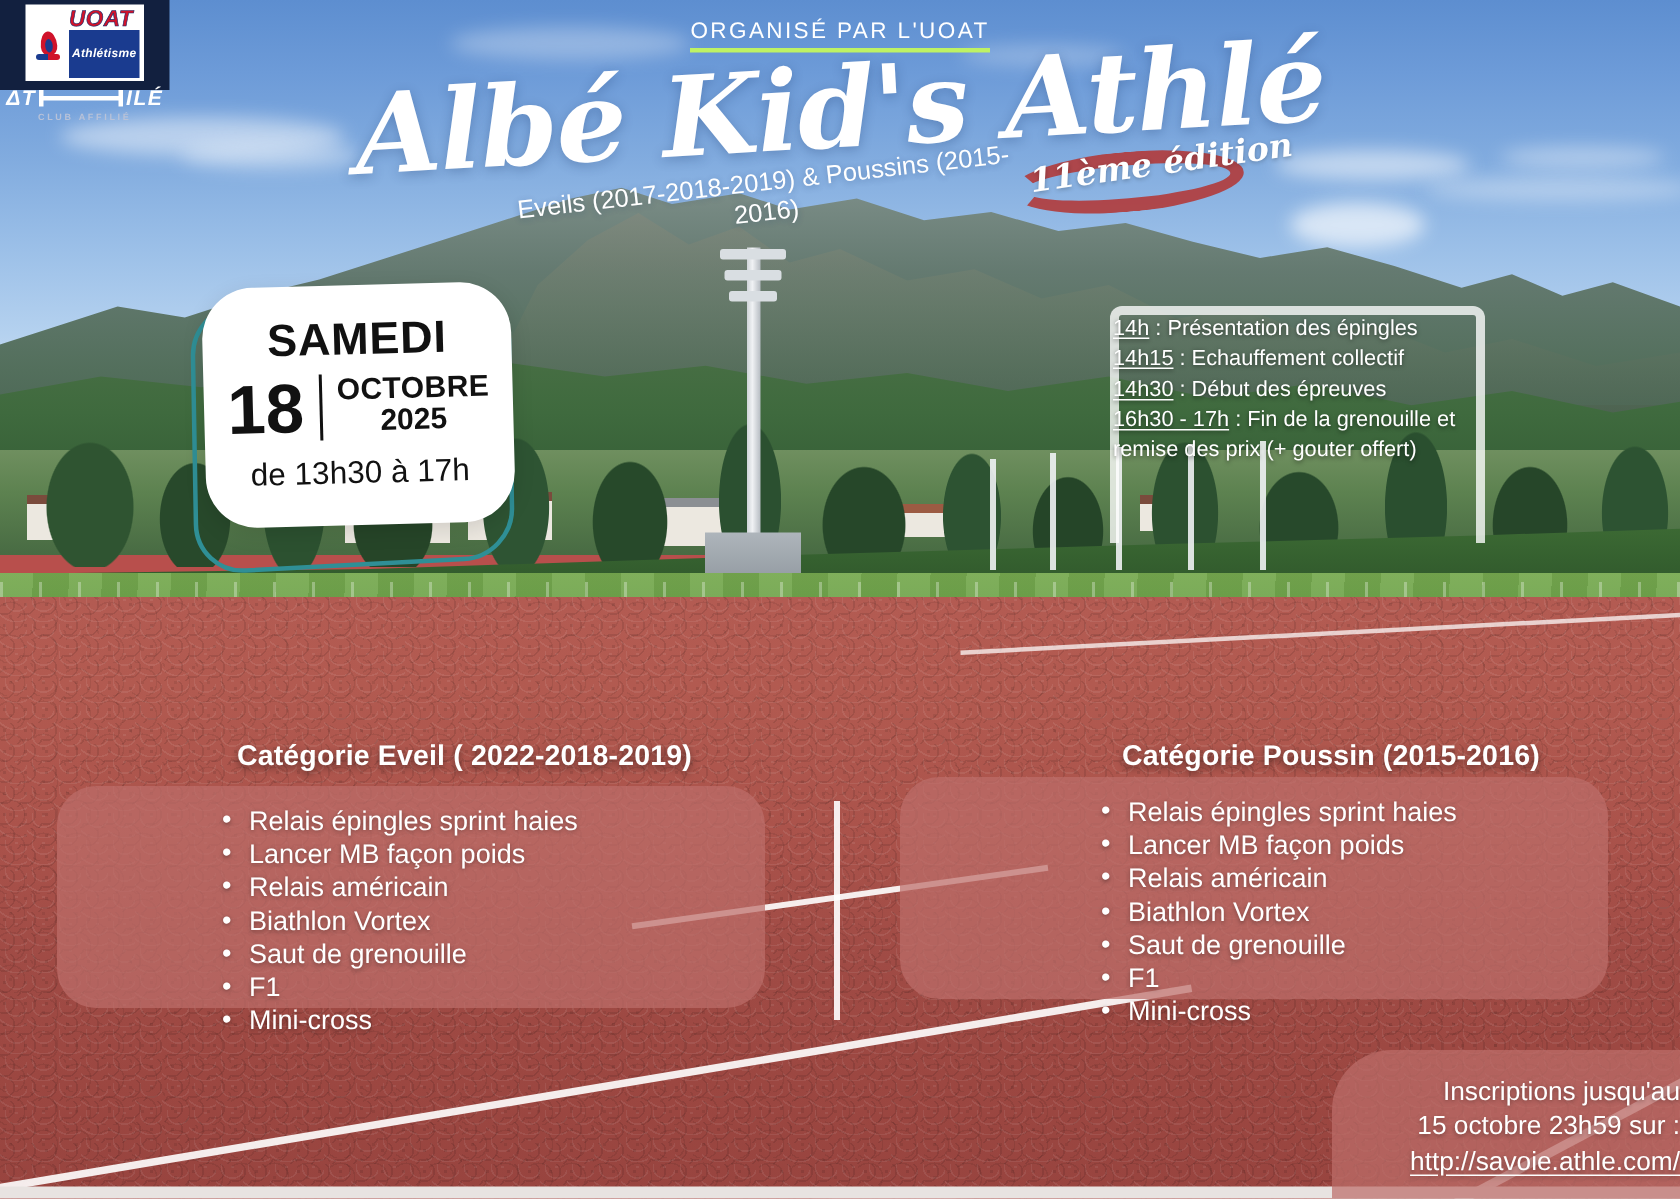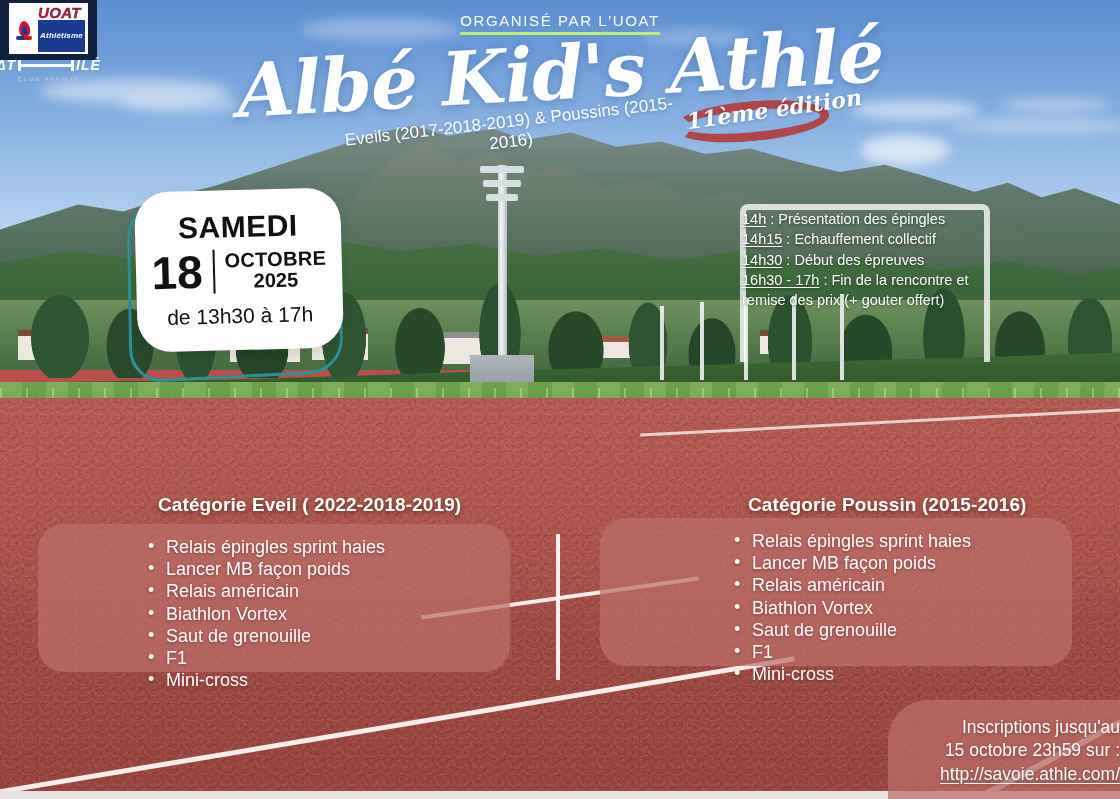--- a/index.html
+++ b/index.html
@@ -193,21 +193,21 @@
   
   .bottom-strip {
     position:absolute; left:0; bottom:0; width:100%; height:8px;
     background:#e8e3e1;
   }
 
   
   
   .logo-box {
     position: absolute; left: 0; top: 0;
-    width: 97px; height: 60px;
+    width: 113px; height: 60px;
     background: #12203f;
     display: flex; flex-direction: column;
     align-items: center; justify-content: flex-start;
     padding-top: 3px;
     z-index: 40;
   }
   .logo-top {
     display: flex; align-items: center; gap: 2px;
     background: #ffffff; padding: 2px 3px;
   }
@@ -509,21 +509,21 @@
       <div class="d-hours">de 13h30 à 17h</div>
     </div>
   </div>
 
   <div class="prog-frame"></div>
   <div class="prog">
     <div id="prog-entries">
         <div class="prog-line"><u>14h</u><span> : Présentation des épingles</span></div>
         <div class="prog-line"><u>14h15</u><span> : Echauffement collectif</span></div>
         <div class="prog-line"><u>14h30</u><span> : Début des épreuves</span></div>
-        <div class="prog-line"><u>16h30 - 17h</u><span> : Fin de la rencontre et</span></div>
+        <div class="prog-line"><u>16h30 - 17h</u><span> : Fin de la grenouille et</span></div>
         <div class="prog-line">remise des prix (+ gouter offert)</div>
       </div>
   </div>
 
   <div class="cat-box box-eveil"></div>
   <div class="cat-head cat-head-eveil">Catégorie Eveil ( 2022-2018-2019)</div>
   <ul class="cat-list list-eveil" id="list-eveil">
       <li>Relais épingles sprint haies</li>
       <li>Lancer MB façon poids</li>
       <li>Relais américain</li>

